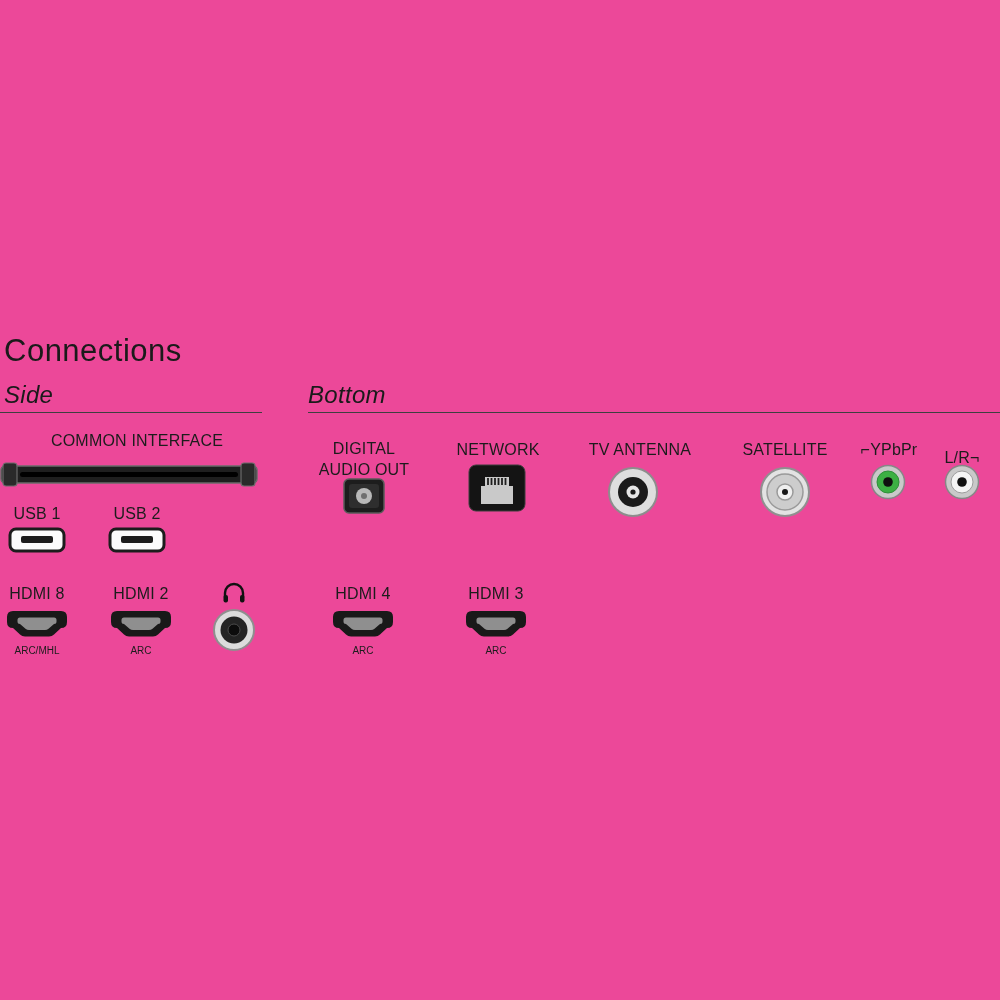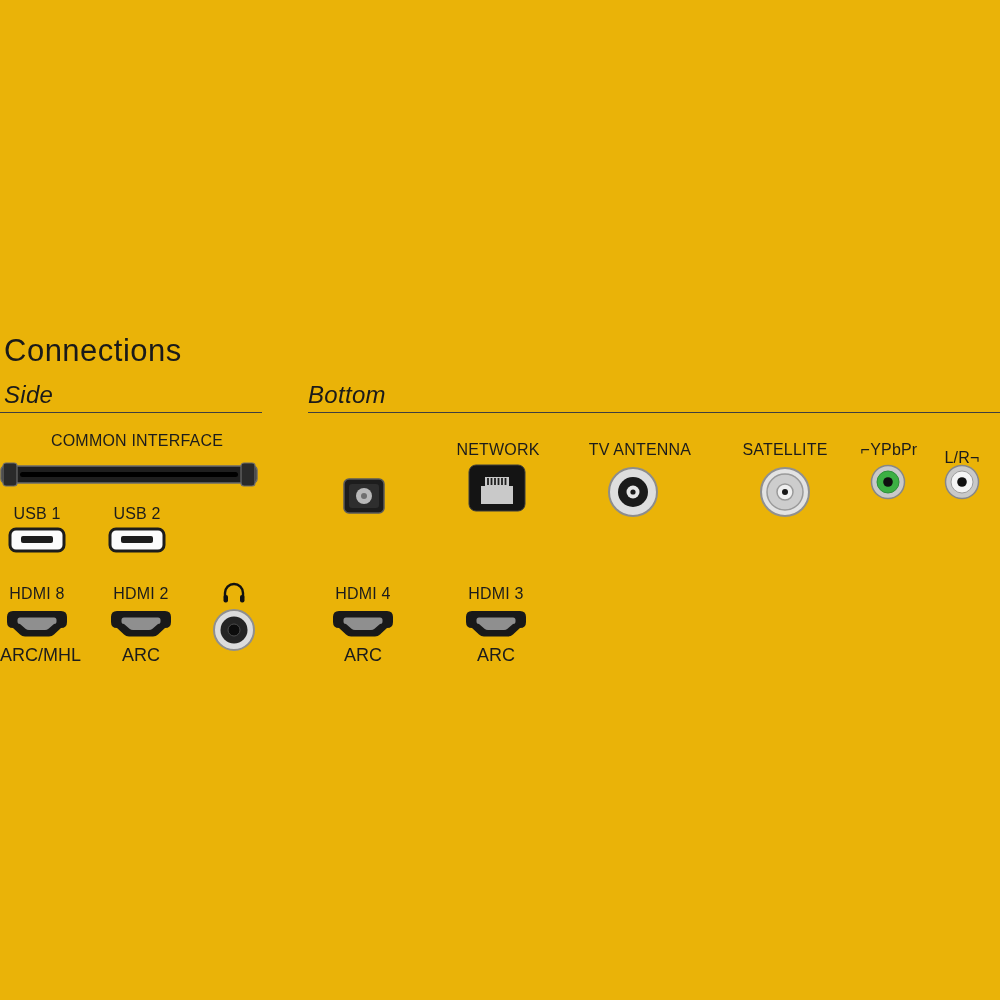--- a/index.html
+++ b/index.html
@@ -6,21 +6,21 @@
     margin: 0;
     padding: 0;
     background: #ffffff;
     font-family: "Liberation Sans", "DejaVu Sans", sans-serif;
     color: #1c1c1c;
   }
   #stage {
     position: relative;
     width: 1000px;
     height: 1000px;
-    background: #eab308;
+    background: #ec4899;
     overflow: hidden;
   }
   .abs { position: absolute; }
   .page-title {
     font-size: 31px;
     font-weight: 300;
     letter-spacing: 0.5px;
     color: #1a1a1a;
   }
   .section-label {
@@ -37,21 +37,21 @@
   .port-label {
     font-size: 16px;
     font-weight: 400;
     letter-spacing: 0.2px;
     color: #1c1c1c;
     text-align: center;
     white-space: nowrap;
   }
   .port-label .line { display: block; line-height: 21px; }
   .sub-label {
-    font-size: 18px;
+    font-size: 10px;
     font-weight: 400;
     color: #1c1c1c;
     text-align: center;
     white-space: nowrap;
   }
   .port svg { display: block; }
 </style>
 </head>
 <body>
 
@@ -119,20 +119,24 @@
     <svg width="44" height="44" viewBox="0 0 44 44">
       <circle cx="22" cy="22" r="20" fill="#dcdcdc" stroke="#8f8f8f" stroke-width="2"></circle>
       <circle cx="22" cy="22" r="13.5" fill="#242424"></circle>
       <circle cx="22" cy="22" r="6" fill="#0c0c0c" stroke="#4a4a4a" stroke-width="1"></circle>
     </svg>
   </div>
 
   <div class="abs sub-label" style="left:0px; top:645px; width:74px;">ARC/MHL</div>
   <div class="abs sub-label" style="left:108px; top:645px; width:66px;">ARC</div>
 
+  <div class="abs port-label" style="left:306px; top:438px; width:116px;">
+    <span class="line">DIGITAL</span>
+    <span class="line">AUDIO OUT</span>
+  </div>
   <div class="abs port" style="left:342px; top:477px;">
     <svg width="44" height="38" viewBox="0 0 44 38">
       <rect x="2" y="2" width="40" height="34" rx="5" fill="#1d1d1d" stroke="#5a5a5a" stroke-width="1.5"></rect>
       <rect x="7" y="7" width="30" height="24" rx="3" fill="#2e2e2e"></rect>
       <circle cx="22" cy="19" r="8" fill="#b9b9b9"></circle>
       <circle cx="22" cy="19" r="3" fill="#6f6f6f"></circle>
     </svg>
   </div>
 
   <div class="abs port-label" style="left:448px; top:441px; width:100px;">NETWORK</div>

